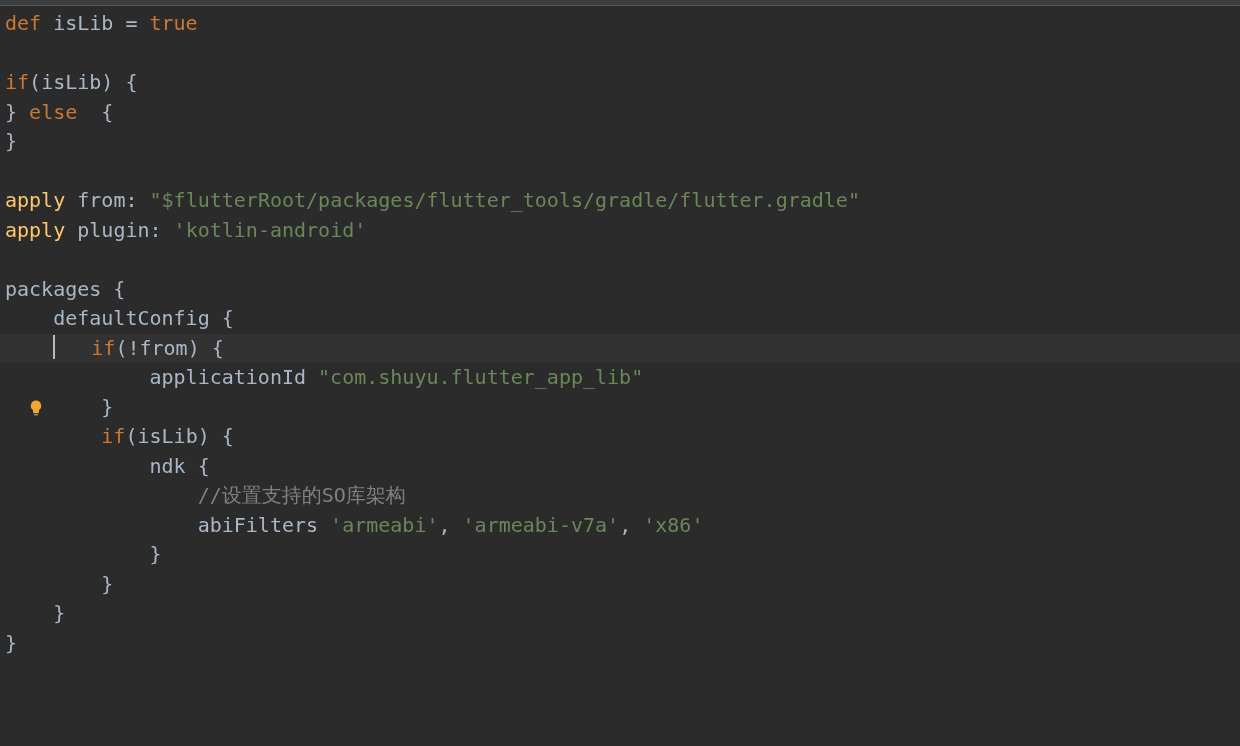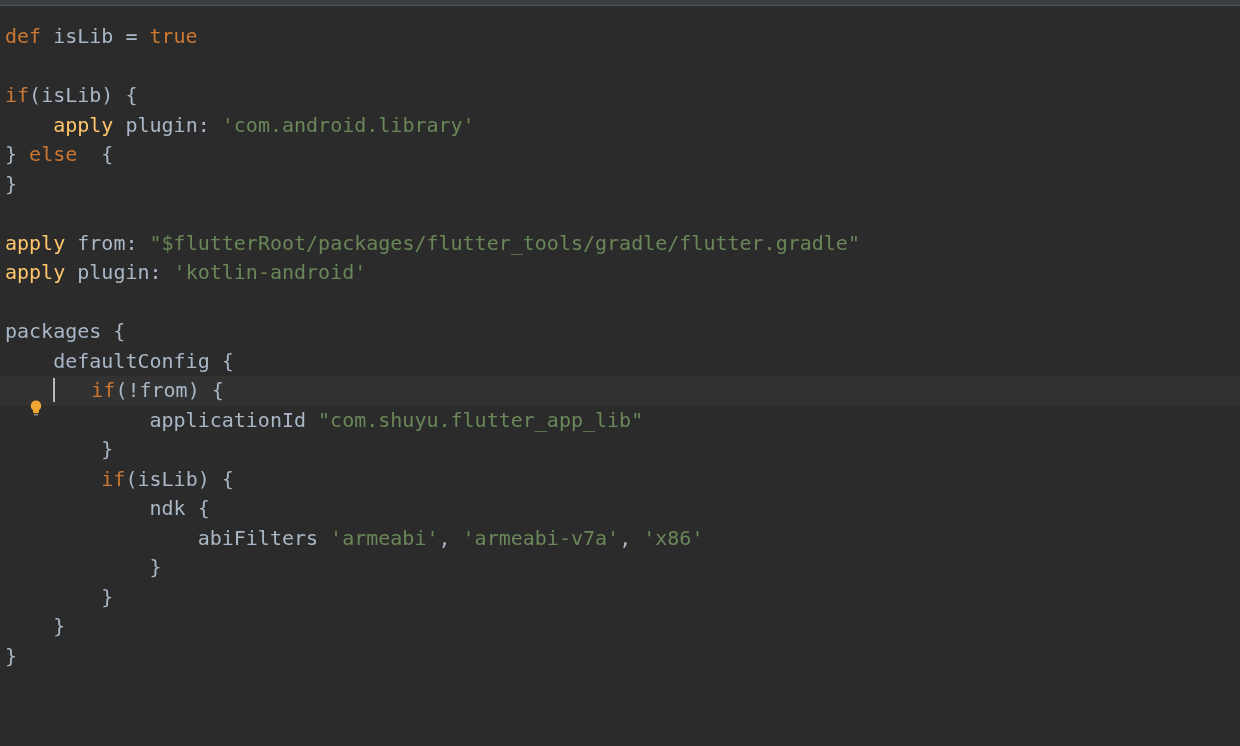--- a/index.html
+++ b/index.html
@@ -15,21 +15,21 @@
     position: relative;
   }
   .toolbar {
     height: 6px;
     background: #3c3f41;
     border-bottom: 1px solid #555;
   }
   .editor {
     position: relative;
     padding-left: 5px;
-    padding-top: 16px;
+    padding-top: 3px;
   }
   .line {
     white-space: pre;
     height: 29.5px;
   }
   .line.highlight {
     background: #323232;
     margin-left: -5px;
     padding-left: 5px;
   }
@@ -62,21 +62,20 @@
 <div class="toolbar"></div>
 
 <div class="editor">
 
   <div class="line"><span class="keyword">def</span><span> isLib = </span><span class="keyword">true</span></div>
 
   <div class="line"></div>
 
   <div class="line"><span class="keyword">if</span><span>(isLib) {</span></div>
 
-  <div class="line"><span>    </span><span class="method">apply</span><span> plugin: </span><span class="string">'com.android.library'</span></div>
 
   <div class="line"><span>} </span><span class="keyword">else</span><span>  {</span></div>
 
 
   <div class="line">}</div>
 
   <div class="line"></div>
 
   <div class="line"><span class="method">apply</span><span> from: </span><span class="string">"$flutterRoot/packages/flutter_tools/gradle/flutter.gradle"</span></div>
 
@@ -91,20 +90,21 @@
   <div class="line highlight"><span>    </span><span class="caret"></span><span>   </span><span class="keyword">if</span><span>(!from) {</span></div>
 
   <div class="line"><span>            applicationId </span><span class="string">"com.shuyu.flutter_app_lib"</span></div>
 
   <div class="line">        }</div>
 
   <div class="line"><span>        </span><span class="keyword">if</span><span>(isLib) {</span></div>
 
   <div class="line">            ndk {</div>
 
+  <div class="line"><span>                </span><span class="comment">//设置支持的SO库架构</span></div>
 
   <div class="line"><span>                abiFilters </span><span class="string">'armeabi'</span><span>, </span><span class="string">'armeabi-v7a'</span><span>, </span><span class="string">'x86'</span></div>
 
   <div class="line">            }</div>
   <div class="line">        }</div>
   <div class="line">    }</div>
   <div class="line">}</div>
 
   <div class="bulb" style="top:392px;">
     <svg width="18" height="18" viewBox="0 0 24 24" fill="none">

